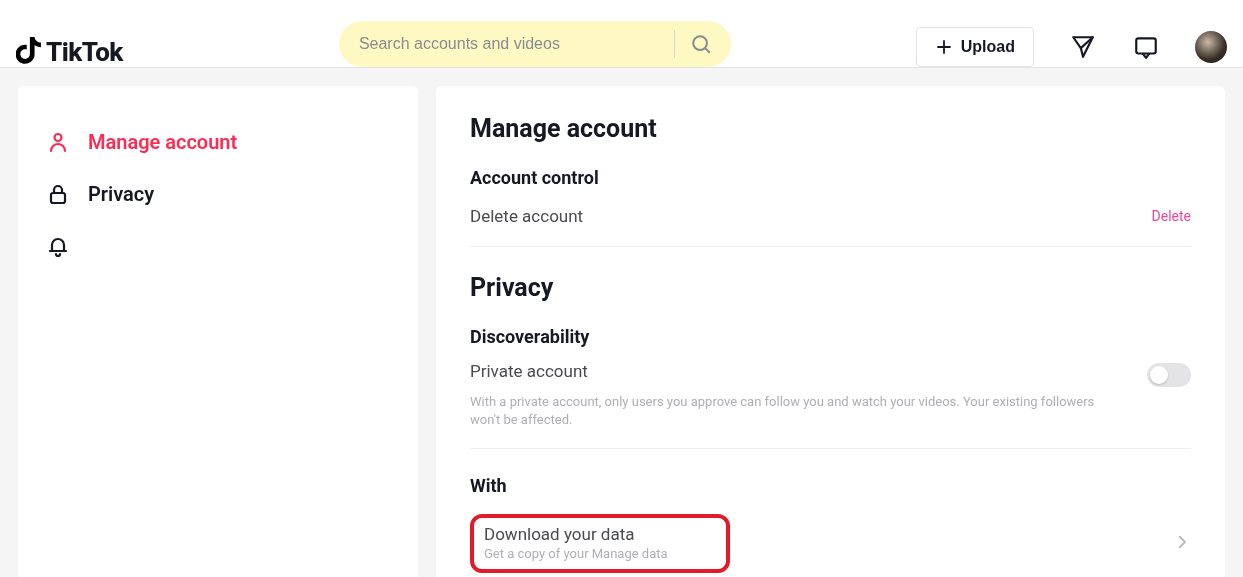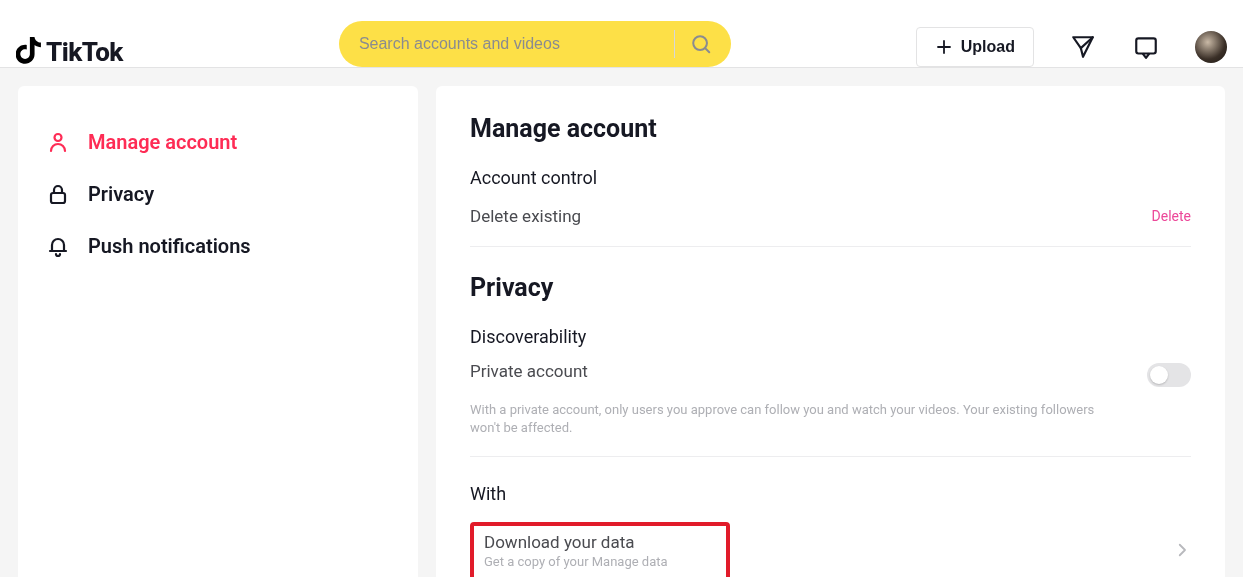--- a/index.html
+++ b/index.html
@@ -29,21 +29,21 @@
   .logo svg { flex-shrink: 0; }
   .search-wrap {
     flex: 1;
     display: flex;
     justify-content: flex-start;
     margin-left: 200px;
   }
   .search {
     display: flex;
     align-items: center;
-    background: #fde047;
+    background: #fef9c3;
     border-radius: 92px;
     height: 46px;
     width: 392px;
     padding: 0 8px 0 20px;
   }
   .search input {
     flex: 1;
     border: none;
     background: transparent;
     font-size: 16px;
@@ -129,21 +129,21 @@
     border-radius: 6px;
     padding: 28px 34px 16px 34px;
   }
   .section-title {
     font-size: 25px;
     font-weight: 700;
     margin-bottom: 20px;
   }
   .subsection-title {
     font-size: 18px;
-    font-weight: 400;
+    font-weight: 700;
     margin: 24px 0 14px 0;
   }
   .row {
     display: flex;
     align-items: center;
     justify-content: space-between;
     padding: 4px 0 18px 0;
   }
   .row-label {
     font-size: 17px;
@@ -163,21 +163,21 @@
     display: flex;
     align-items: flex-start;
     justify-content: space-between;
     gap: 24px;
     padding-bottom: 18px;
   }
   .priv-desc {
     font-size: 13px;
     color: #aeafb4;
     line-height: 1.35;
-    margin-top: 20px;
+    margin-top: 12px;
     max-width: 640px;
   }
   .toggle {
     width: 44px;
     height: 24px;
     background: #e4e4e6;
     border-radius: 24px;
     position: relative;
     cursor: pointer;
     flex-shrink: 0;
@@ -202,21 +202,21 @@
     margin-top: 8px;
     cursor: pointer;
   }
   .data-sub {
     font-size: 13px;
     color: #aeafb4;
     margin-top: 2px;
   }
   .highlight-box {
     border: 4px solid #e11b2a;
-    border-radius: 4px;
+    border-radius: 12px;
     padding: 6px 10px 8px 10px;
     display: inline-block;
     min-width: 260px;
   }
   .chevron {
     color: #b8b9bd;
     cursor: pointer;
   }
 </style>
 </head>
@@ -281,29 +281,28 @@
         <rect x="5" y="11" width="14" height="10" rx="2"></rect>
           <path d="M8 11V8a4 4 0 0 1 8 0v3"></path>
       </svg>
       <span>Privacy</span>
     </div>
     <div class="side-item">
       <svg width="24" height="24" viewBox="0 0 24 24" fill="none" stroke="currentColor" stroke-width="2.2" stroke-linecap="round">
         <path d="M6 17V11a6 6 0 0 1 12 0v6M4 17h16"></path>
           <path d="M10 20a2 2 0 0 0 4 0"></path>
       </svg>
-      <span>Push notifications</span>
     </div>
   </aside>
 
   <main class="main">
     <h2 class="section-title">Manage account</h2>
     <h3 class="subsection-title">Account control</h3>
     <div class="row">
-      <span class="row-label">Delete existing</span>
+      <span class="row-label">Delete account</span>
       <span class="row-action">Delete</span>
     </div>
     <hr class="divider">
 
     <h2 class="section-title">Privacy</h2>
     <h3 class="subsection-title">Discoverability</h3>
     <div class="priv-row">
       <div>
         <div class="row-label">Private account</div>
         <div class="priv-desc">With a private account, only users you approve can follow you and watch your videos. Your existing followers won't be affected.</div>

